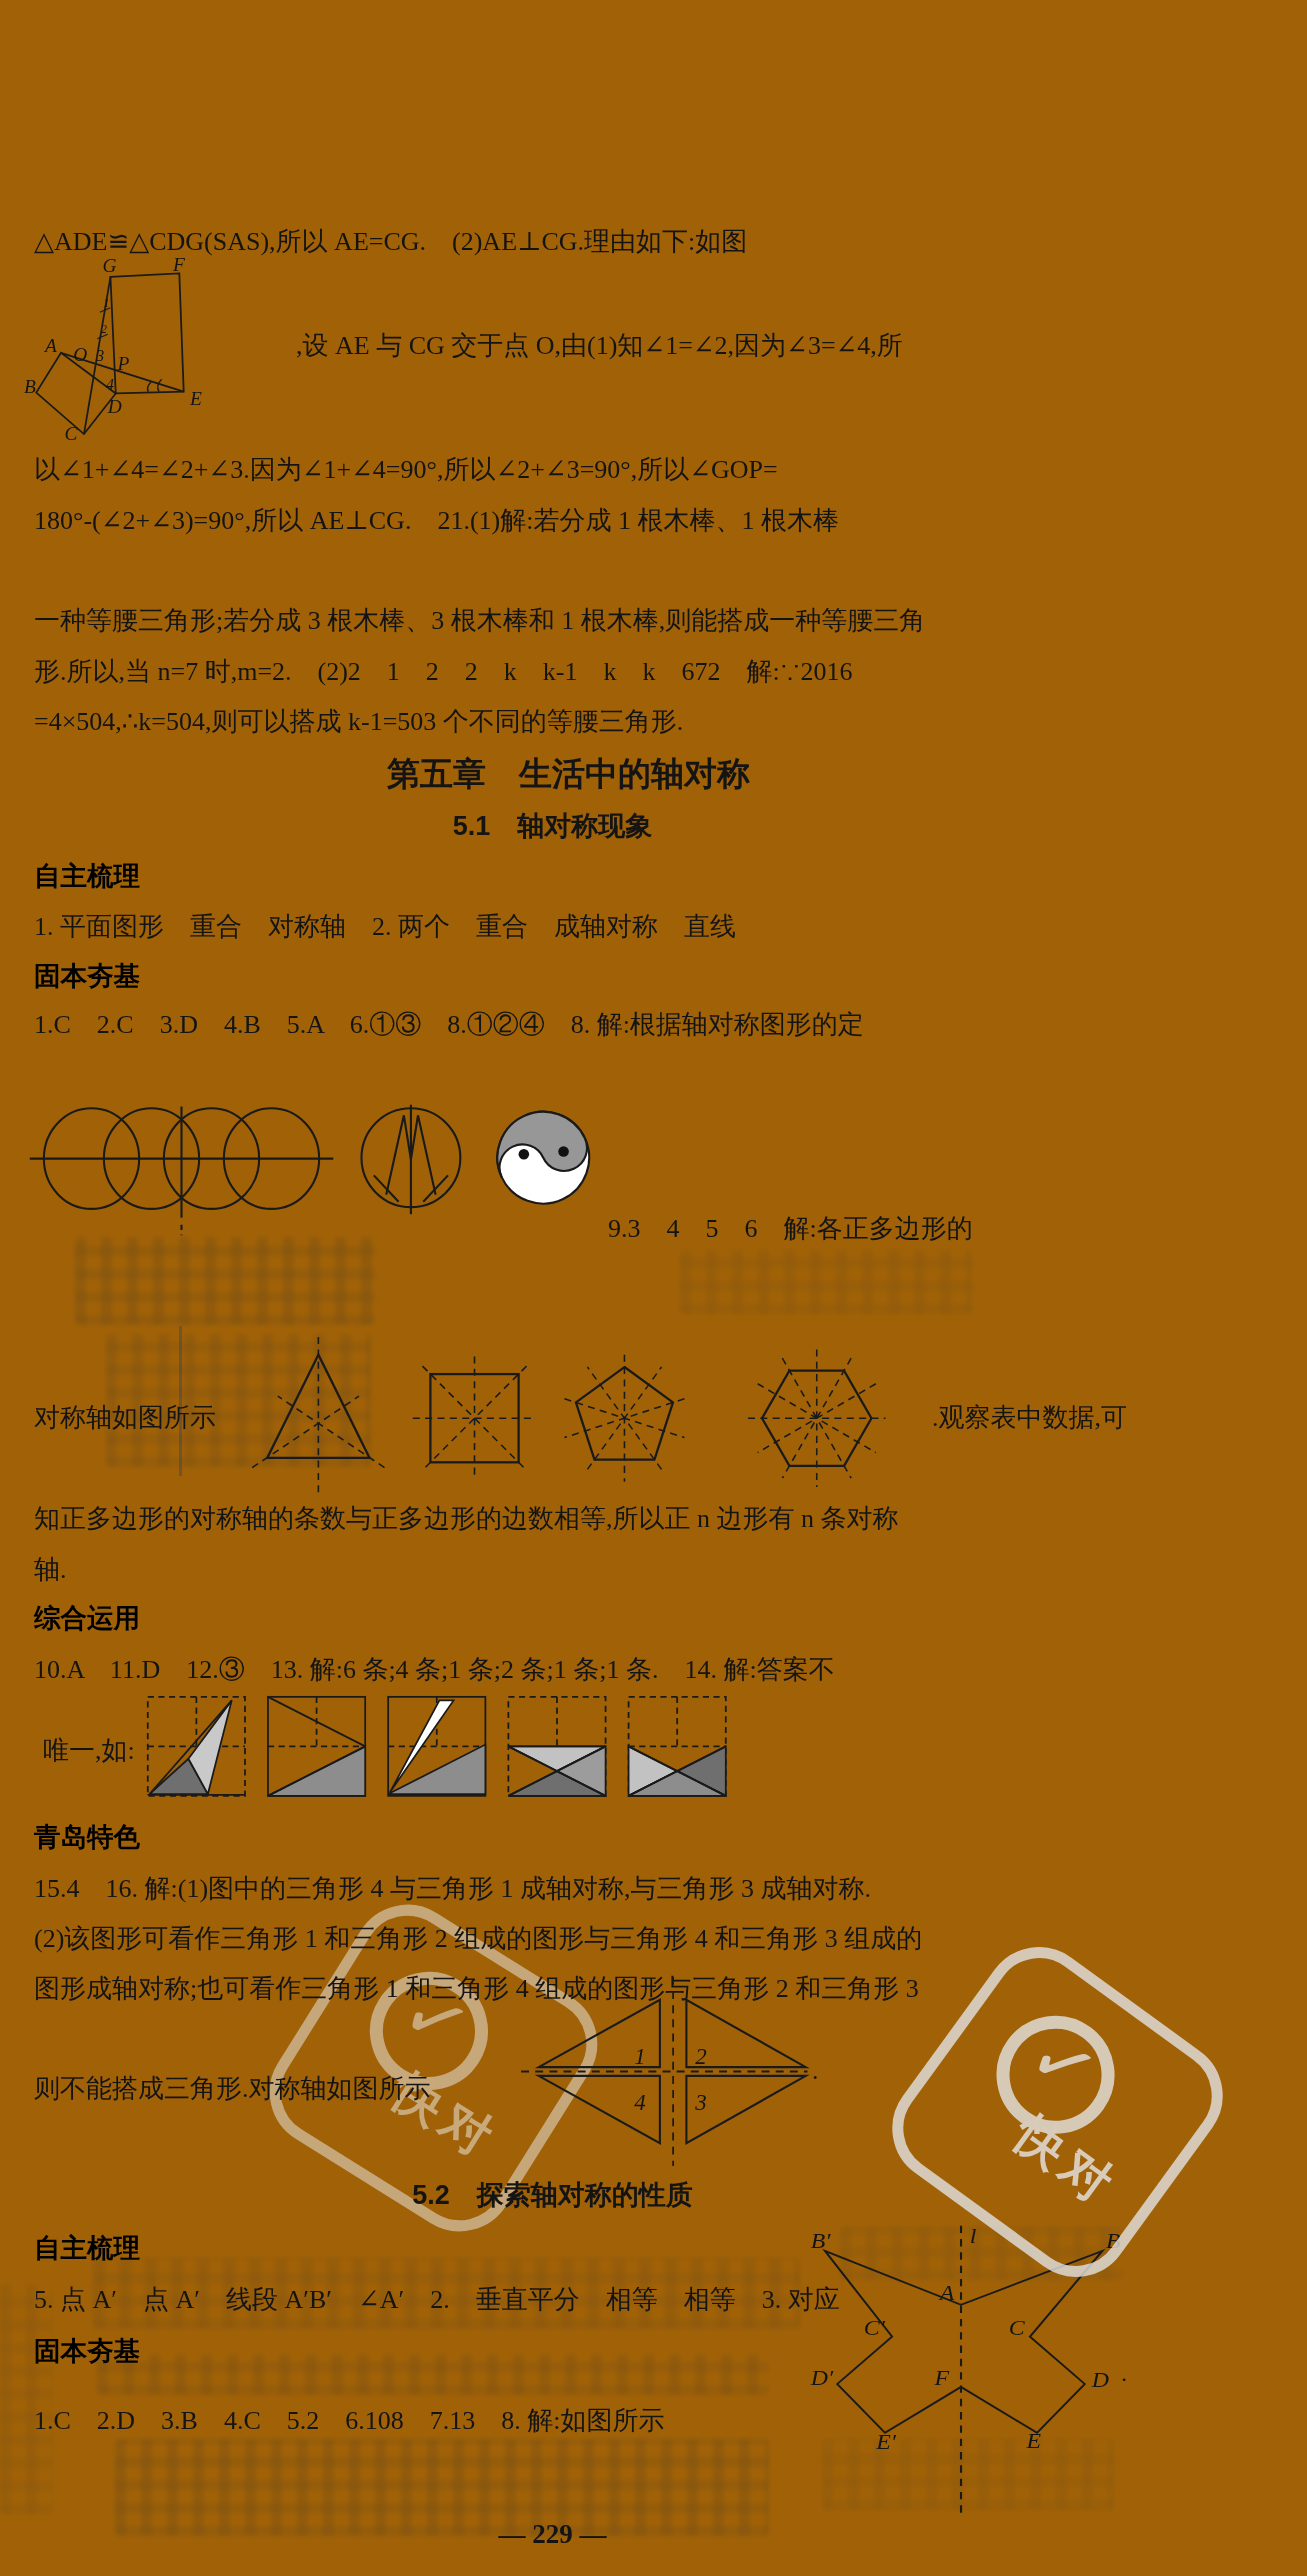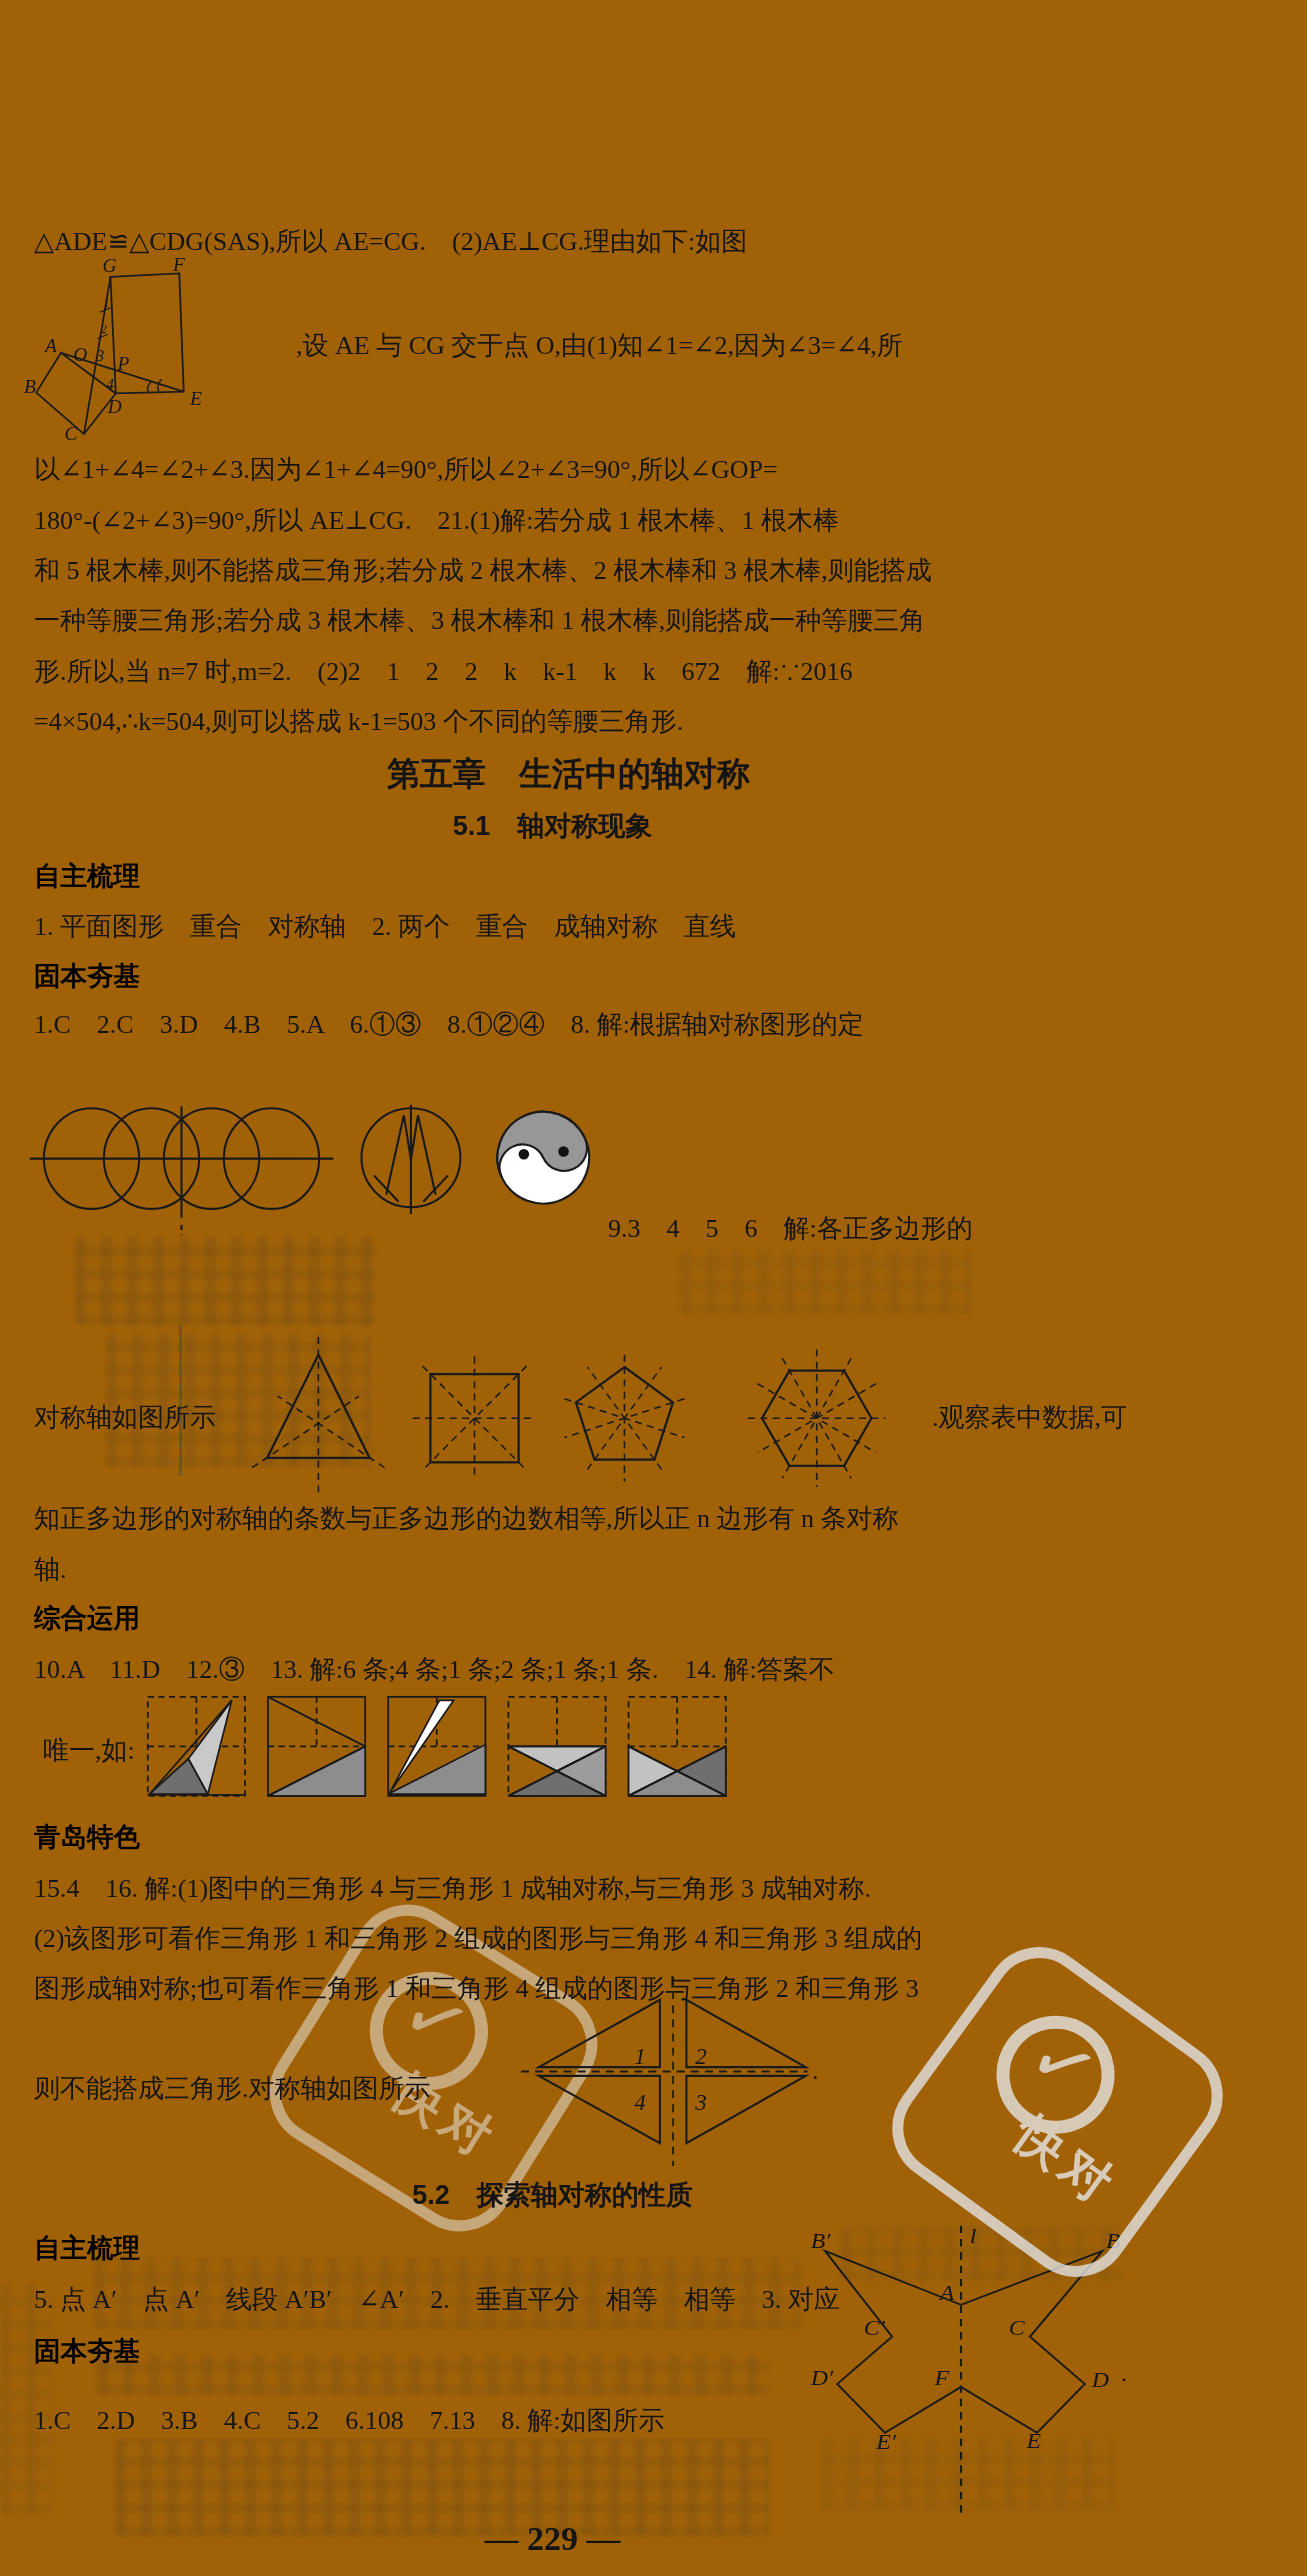--- a/index.html
+++ b/index.html
@@ -16,21 +16,21 @@
     background-image:
       repeating-linear-gradient(90deg, rgba(45,45,45,.45) 0 11.5px, transparent 11.5px 26px),
       repeating-linear-gradient(0deg, rgba(45,45,45,.35) 0 9.7px, transparent 9.7px 23px);}
   .ghost-line{position:absolute;z-index:1;width:2.7px;background:#4a4a4a;opacity:.55;}
   .wm{position:absolute;width:247px;height:244px;border:11.5px solid #e2e2e2;border-radius:55px;z-index:3;pointer-events:none;}
   .wm-logo{position:absolute;left:41px;top:34px;width:92px;height:92px;border:13.3px solid #e4e4e4;border-radius:50%;}
   .wm-check{position:absolute;left:14px;top:-12.4px;font-size:76px;color:#e4e4e4;font-weight:bold;
             font-family:"Liberation Sans","DejaVu Sans",sans-serif;}
   .wm-text{position:absolute;left:103px;top:124px;font-size:49px;color:#e6e6e6;font-weight:bold;letter-spacing:7px;
            font-family:"Liberation Sans","DejaVu Sans",sans-serif;}
-  .footer{font-size:34px;font-weight:bold;}
+  .footer{font-size:27px;font-weight:bold;}
 </style>
 </head>
 <body>
 
 <div id="page">
 
   <div class="line" style="left:34px;top:225px;">△ADE≌△CDG(SAS),所以 AE=CG.　(2)AE⊥CG.理由如下:如图</div>
 
   <svg style="left:22px;top:261px;" width="274" height="181" viewBox="0 0 310 205">
     <g fill="none" stroke="#1a1a1a" stroke-width="2">
@@ -54,21 +54,20 @@
     <text x="97" y="172" font-size="22">D</text>
     <text x="190" y="163" font-size="22">E</text>
     <text x="48" y="203" font-size="22">C</text>
     <text x="92" y="52" font-size="14" font-style="normal">1</text>
     <text x="89" y="82" font-size="14" font-style="normal">2</text>
   </svg>
 
   <div class="line" style="left:296px;top:329px;">,设 AE 与 CG 交于点 O,由(1)知∠1=∠2,因为∠3=∠4,所</div>
   <div class="line" style="left:34px;top:453px;">以∠1+∠4=∠2+∠3.因为∠1+∠4=90°,所以∠2+∠3=90°,所以∠GOP=</div>
   <div class="line" style="left:34px;top:504px;">180°-(∠2+∠3)=90°,所以 AE⊥CG.　21.(1)解:若分成 1 根木棒、1 根木棒</div>
-  <div class="line" style="left:34px;top:554px;">和 5 根木棒,则不能搭成三角形;若分成 2 根木棒、2 根木棒和 3 根木棒,则能搭成</div>
   <div class="line" style="left:34px;top:604px;">一种等腰三角形;若分成 3 根木棒、3 根木棒和 1 根木棒,则能搭成一种等腰三角</div>
   <div class="line" style="left:34px;top:655px;">形.所以,当 n=7 时,m=2.　(2)2　1　2　2　k　k-1　k　k　672　解:∵2016</div>
   <div class="line" style="left:34px;top:705px;">=4×504,∴k=504,则可以搭成 k-1=503 个不同的等腰三角形.</div>
 
   <div class="line center chapter" style="top:753px;">第五章　生活中的轴对称</div>
   <div class="line center section" style="top:809px;">5.1　轴对称现象</div>
 
   <div class="line b" style="left:34px;top:859px;">自主梳理</div>
   <div class="line" style="left:34px;top:910px;">1. 平面图形　重合　对称轴　2. 两个　重合　成轴对称　直线</div>
   <div class="line b" style="left:34px;top:959px;">固本夯基</div>

